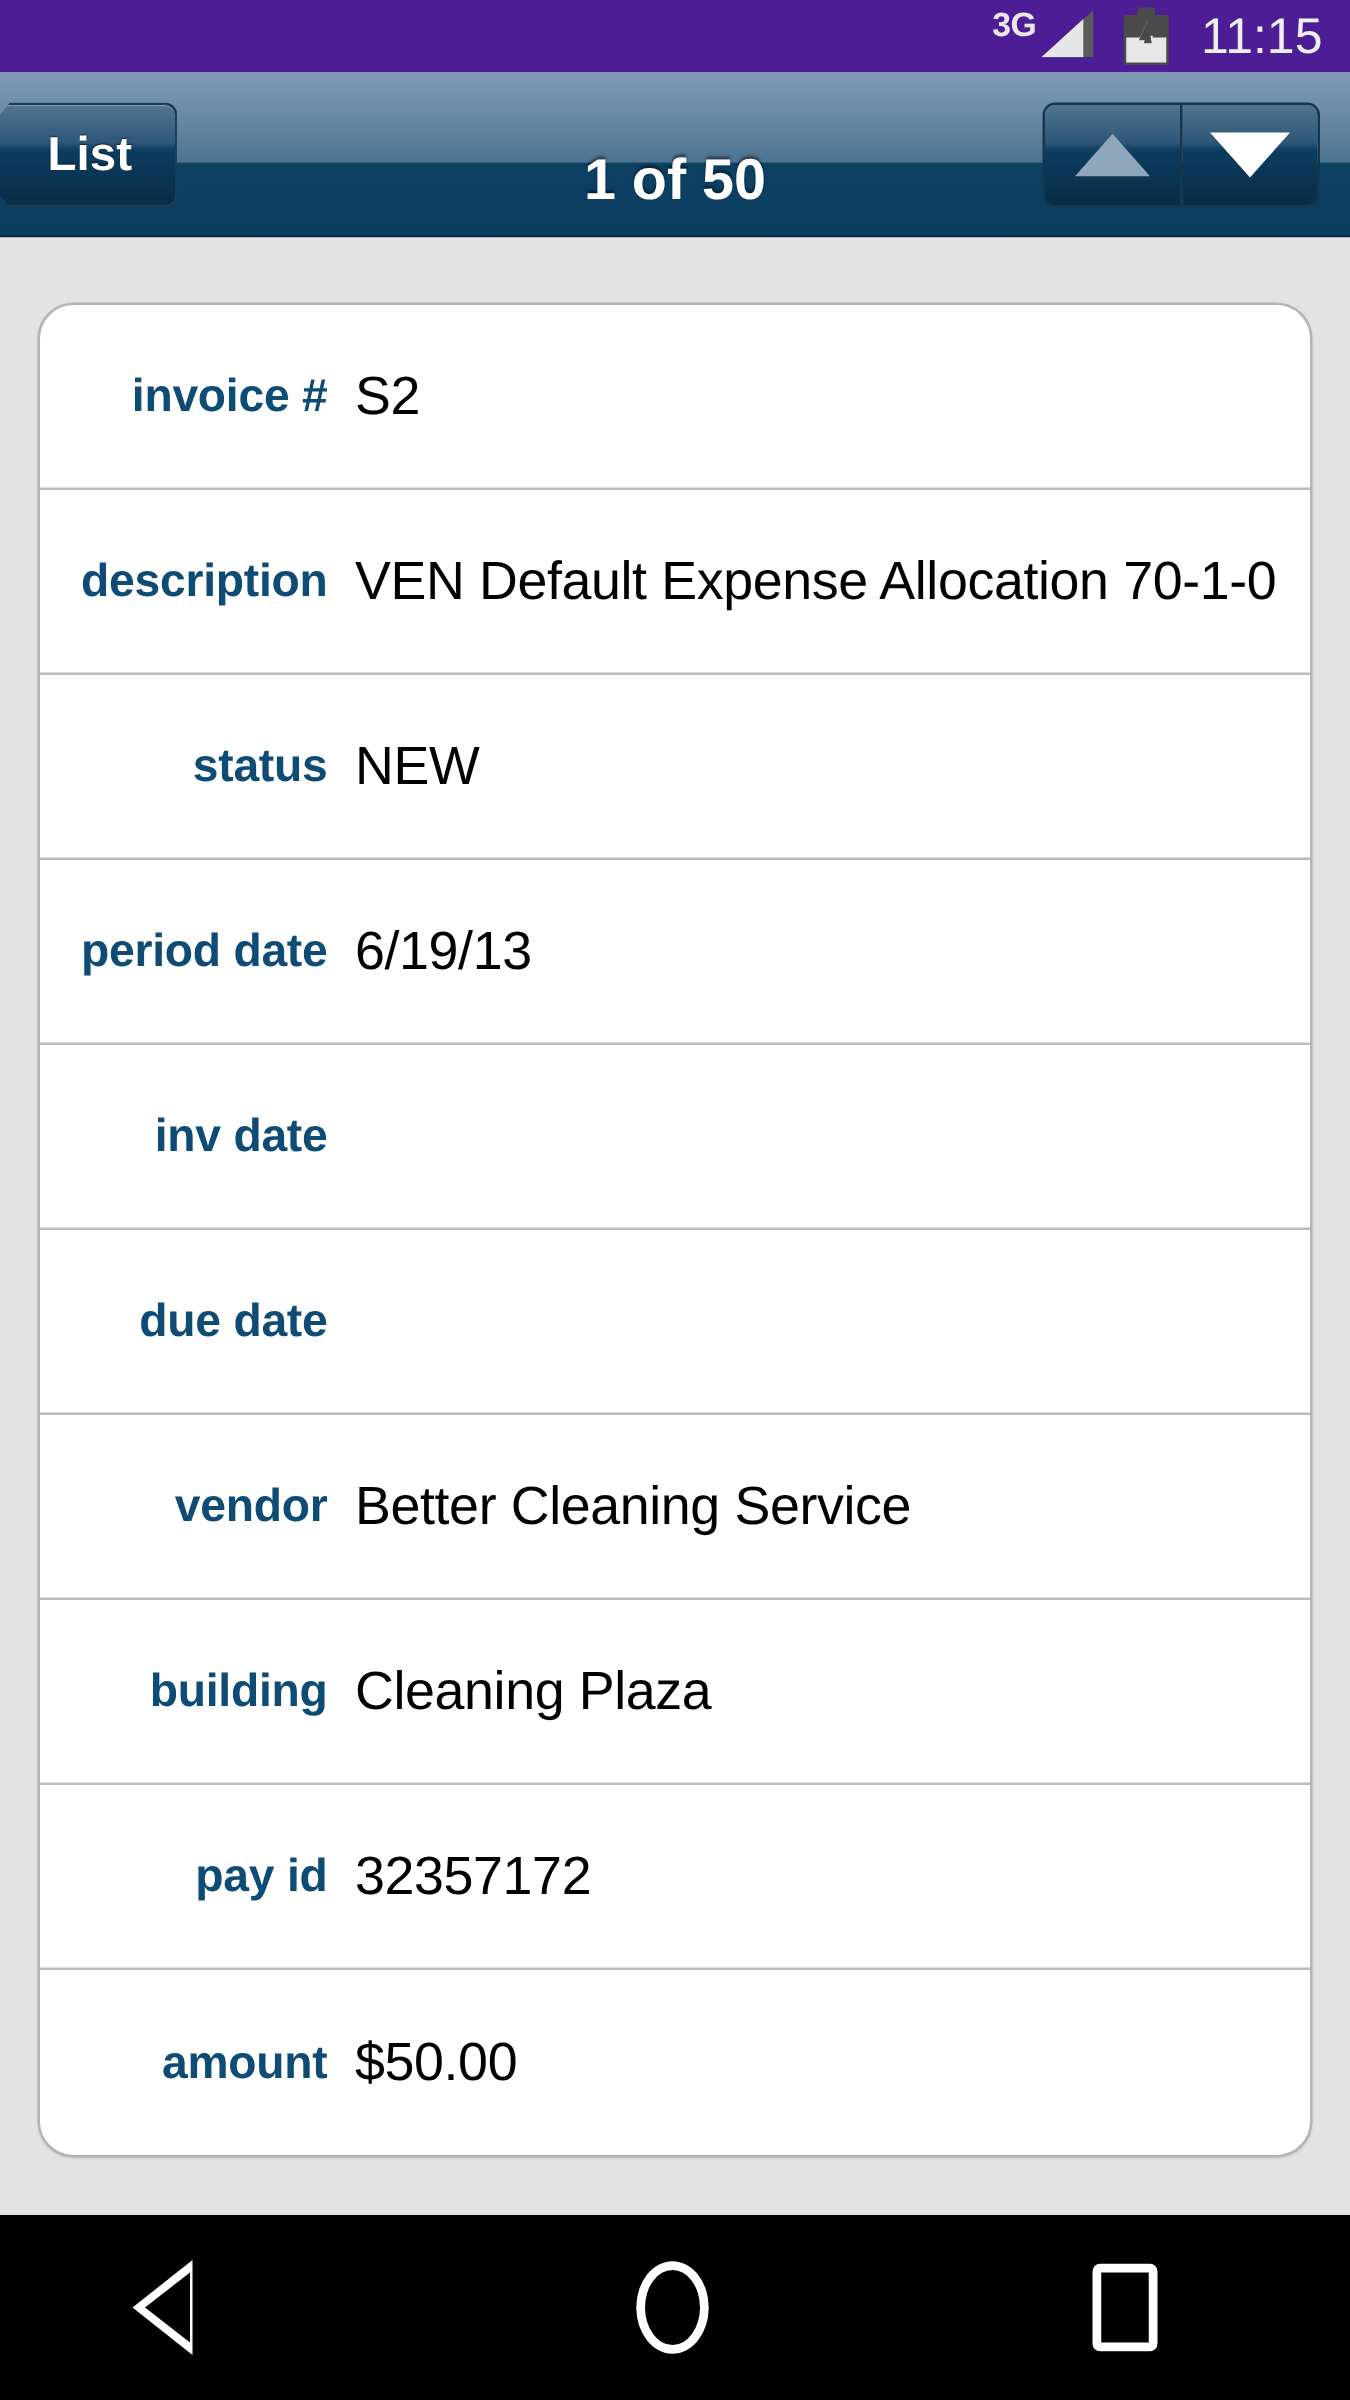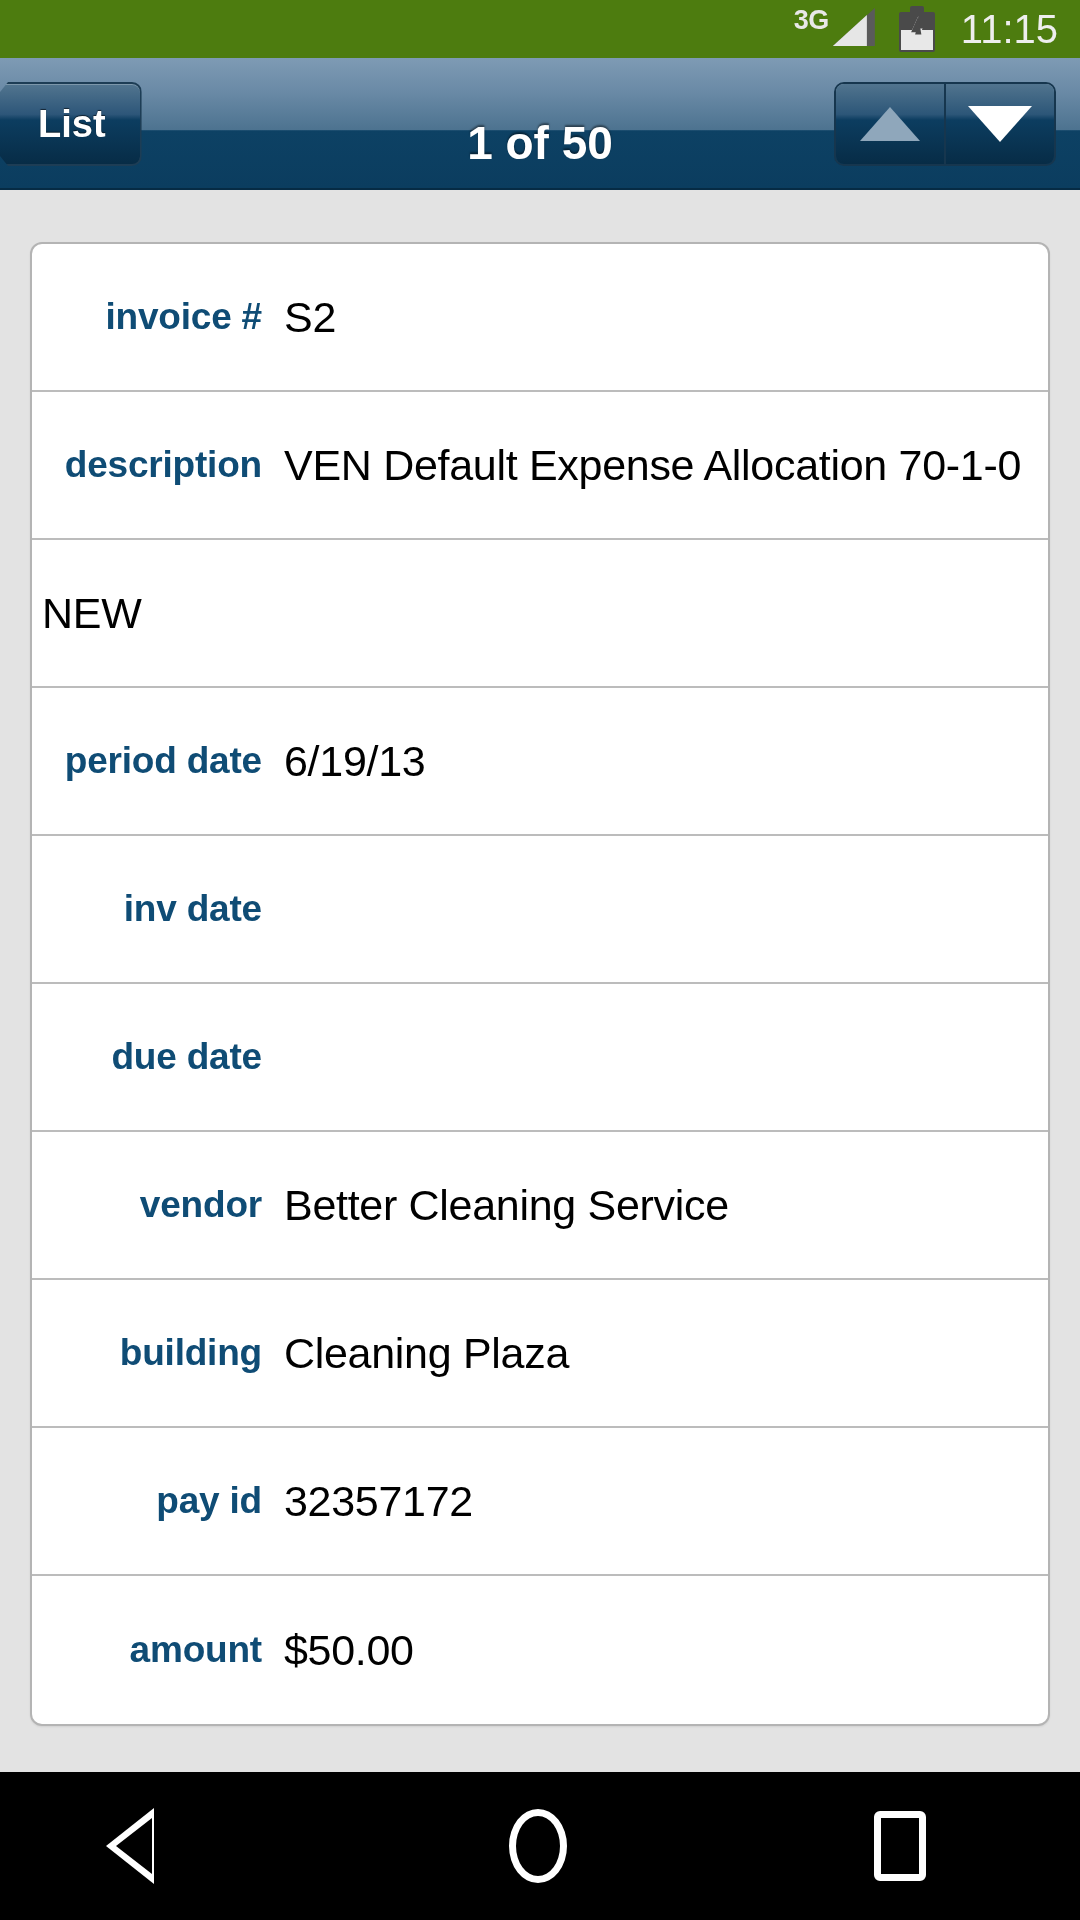--- a/index.html
+++ b/index.html
@@ -7,21 +7,21 @@
     width:1080px; height:1920px;
     background:#000;
     font-family:"Liberation Sans", sans-serif;
     overflow:hidden;
   }
   .device { position:relative; width:1080px; height:1920px; background:#e3e3e3; }
 
   
   .statusbar {
     position:absolute; top:0; left:0; width:1080px; height:58px;
-    background:#4d7c0f; display:flex; align-items:center;
+    background:#4c1d95; display:flex; align-items:center;
     justify-content:flex-end; padding-right:22px; gap:0;
   }
   .net-label {
     color:#e8e8e8; font-size:27px; font-weight:bold;
     letter-spacing:-0.5px; line-height:1;
     position:relative; top:-9px; margin-right:2px;
   }
   .signal-wrap { position:relative; width:44px; height:42px; margin-right:24px; }
   .signal-wrap .bg-tri {
     position:absolute; right:0; bottom:4px; width:42px; height:38px;
@@ -120,21 +120,21 @@
 
   
   .content {
     position:absolute; top:190px; left:0; width:1080px; height:1582px;
     background:#e3e3e3; overflow:hidden;
   }
   .card {
     margin:52px 30px 0 30px;
     background:#ffffff;
     border:2px solid #b4b4b4;
-    border-radius:12px;
+    border-radius:29px;
     overflow:hidden;
     box-shadow:0 1px 2px rgba(0,0,0,0.08);
   }
   .row {
     display:flex; align-items:center;
     min-height:148px;
     border-bottom:2px solid #bcbcbc;
     padding:0 10px;
   }
   .row:last-child { border-bottom:none; }
@@ -227,20 +227,21 @@
         <div class="label">invoice #</div>
         <div class="value">S2</div>
       </div>
 
       <div class="row">
         <div class="label">description</div>
         <div class="value">VEN Default Expense Allocation 70-1-0</div>
       </div>
 
       <div class="row">
+        <div class="label">status</div>
         <div class="value">NEW</div>
       </div>
 
       <div class="row">
         <div class="label">period date</div>
         <div class="value">6/19/13</div>
       </div>
 
       <div class="row">
         <div class="label">inv date</div>

